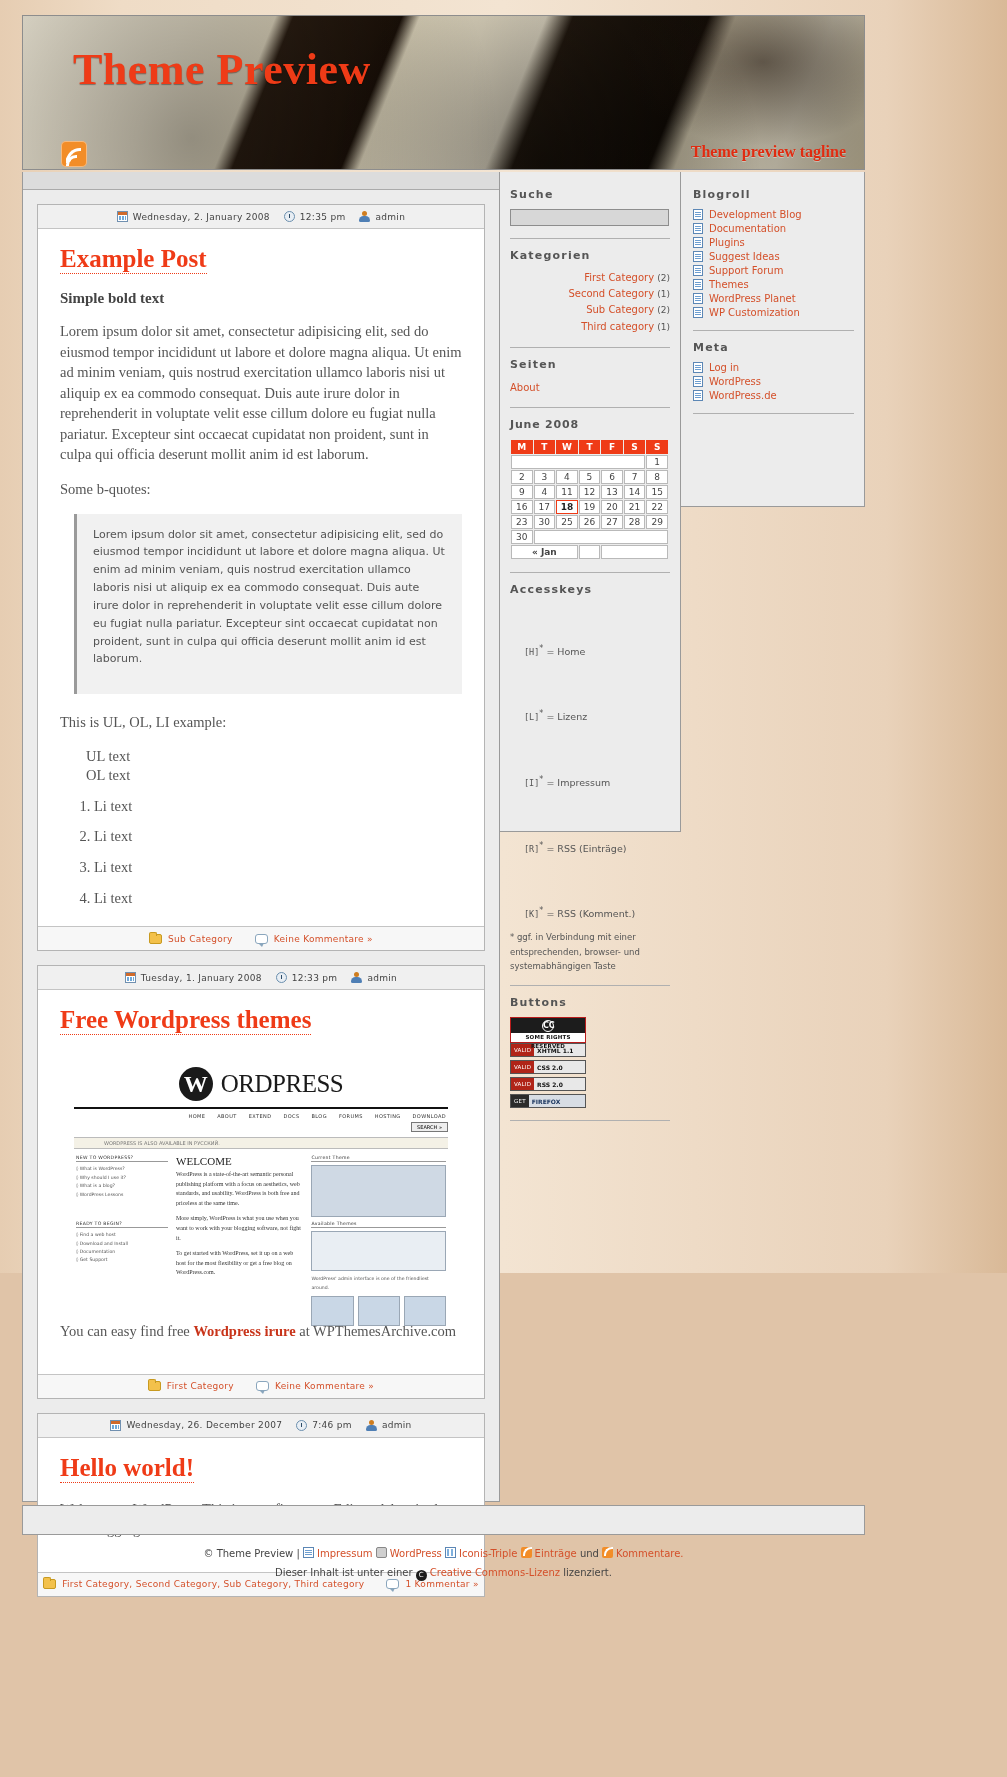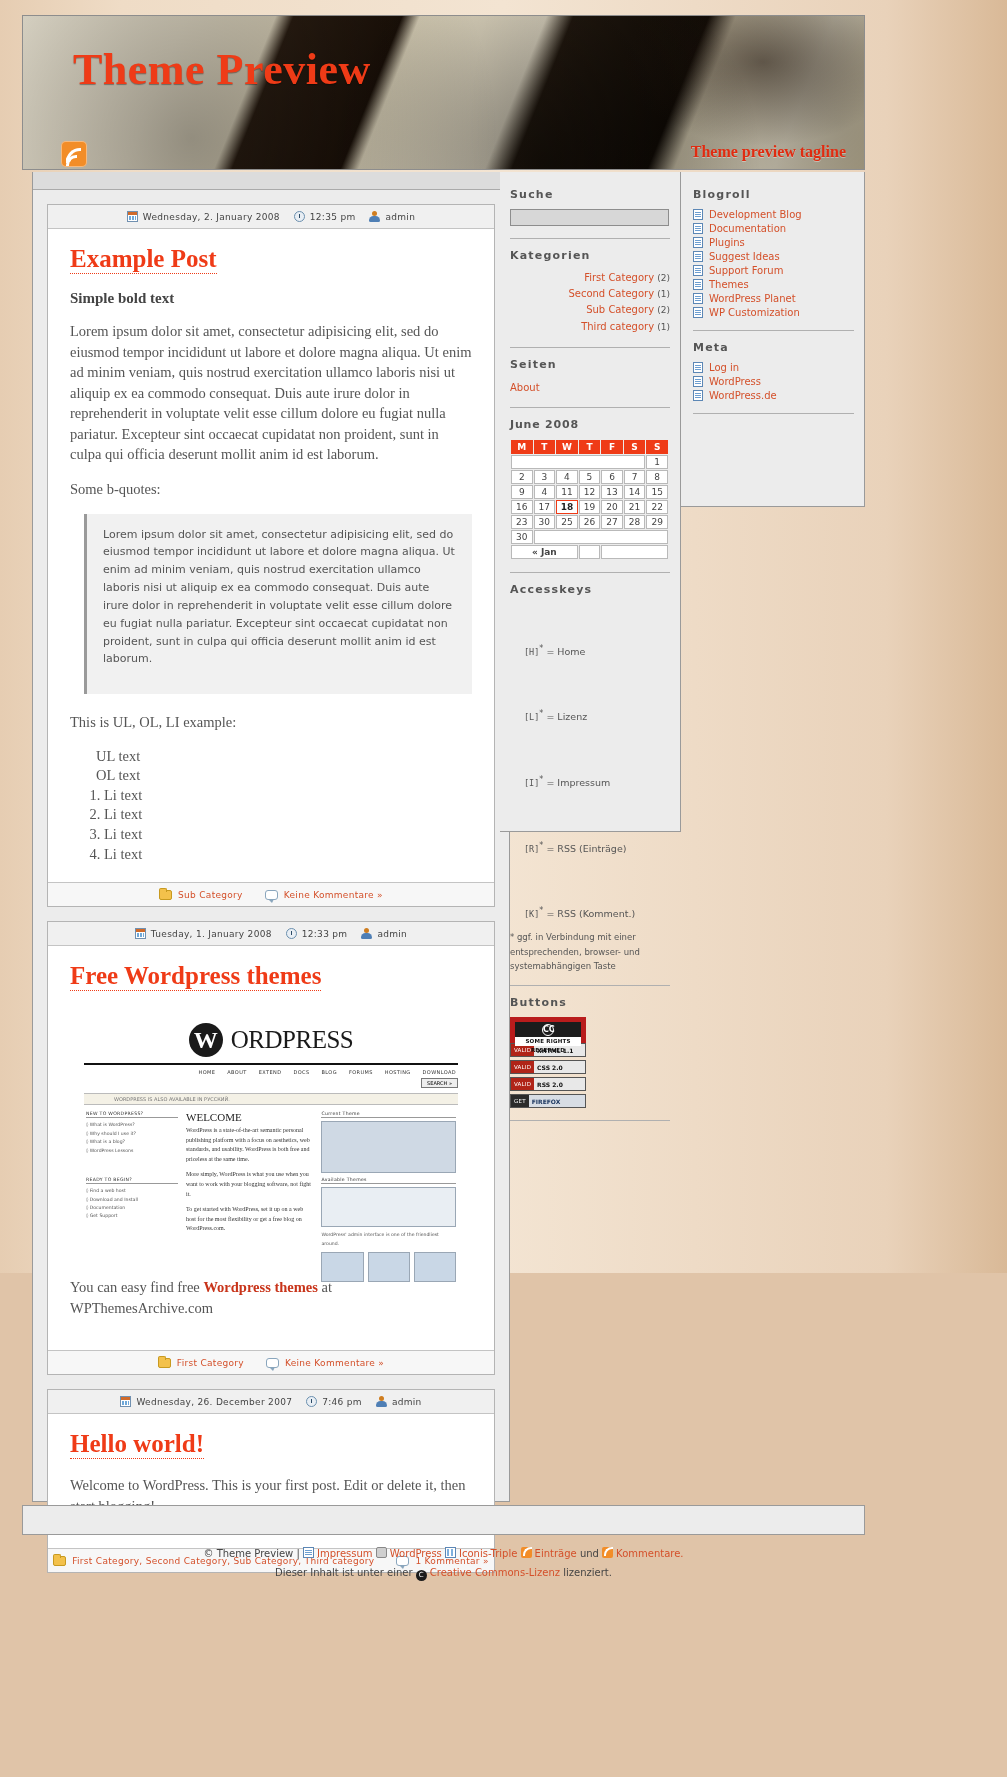--- a/index.html
+++ b/index.html
@@ -38,21 +38,21 @@
     background:#fff; }
   .rss-icon b { position:absolute; left:5px; bottom:4px; width:15px; height:15px; border:3px solid #fff;
     border-right:none; border-bottom:none; border-radius:14px 0 0 0; }
   .rss-icon b:after { content:""; position:absolute; left:-3px; top:4px; width:8px; height:8px;
     border:3px solid #fff; border-right:none; border-bottom:none; border-radius:10px 0 0 0; }
   .tagline { position:absolute; right:18px; bottom:8px; font-family:"Liberation Serif", serif;
     font-weight:bold; font-size:16px; color:#e02b10; text-shadow:0 1px 0 rgba(255,255,255,.35); }
 
   
   .content-band { position:absolute; left:22px; top:172px; width:843px; height:1330px; }
-  .col-main { position:absolute; left:10px; top:0; width:478px; height:1330px;
+  .col-main { position:absolute; left:0; top:0; width:478px; height:1330px;
     background:#ececec; border:1px solid #9a9a9a; border-top:none; }
   .col-side { position:absolute; left:478px; top:0; width:181px; height:660px;
     background:#ececec; border:1px solid #9a9a9a; border-top:none; border-left:none;padding:10px 10px 0 10px;}
   .col-far { position:absolute; left:659px; top:0; width:184px; height:335px;
     background:#ececec; border:1px solid #9a9a9a; border-top:none; border-left:none; padding:10px 10px 0 12px;}
 
   .main-topbar { height:18px; background:#dcdcdc; border-bottom:1px solid #aaa; }
 
   
   .post { margin:14px 14px 0 14px; background:#fff; border:1px solid #b4b4b4; }
@@ -84,21 +84,21 @@
   .post-body p { margin:0 0 14px 0; font-size:14.5px; line-height:1.42; color:#555;
     font-family:"Liberation Serif", serif; }
   blockquote { margin:14px 0 18px 14px; padding:12px 16px; background:#f1f1f1;
     border-left:3px solid #9a9a9a; font-family:"DejaVu Sans", sans-serif; font-size:11px;
     line-height:1.62; color:#555; }
   blockquote p { margin:0; font-family:"DejaVu Sans", sans-serif !important; font-size:11px !important;
     line-height:1.62 !important; }
   .ul-plain { margin:0 0 0 8px; padding:0 0 0 18px; list-style:none; }
   .ul-plain li { font-size:14.5px; color:#555; line-height:1.35; }
   ol.ol-list { margin:0 0 0 8px; padding:0 0 0 26px; }
-  ol.ol-list li { font-size:14.5px; color:#555; line-height:1.35; }
+  ol.ol-list li { font-size:14.5px; color:#555; line-height:1.35;margin-top:11px; }
   .post-foot { border-top:1px solid #c4c4c4; background:#f7f7f7; height:24px;
     display:flex; align-items:center; justify-content:center; gap:22px;
     font-family:"DejaVu Sans", sans-serif; font-size:9px; letter-spacing:.3px; }
   .post-foot a { color:#d4502a; text-decoration:none; }
   .post-foot .mi { gap:6px; }
 
   .wp-shot { width:100%; height:250px; border:none; margin:6px 0 14px 0; position:relative;
     background:#fff; }
   .wp-logo-row { display:flex; align-items:center; justify-content:center; gap:8px; padding-top:10px;}
   .wp-circle { width:34px; height:34px; border-radius:50%; background:#1a1a1a; position:relative; }
@@ -149,21 +149,21 @@
   table.cal td.today { border:1px solid #ef3b17; font-weight:bold; color:#222; }
   .cal-nav td { background:#e4e4e4; border:1px solid #a8a8a8; height:15px; color:#d4502a; font-weight:bold;}
 
   .ak-list { list-style:none; margin:0; padding:0 0 0 14px; }
   .ak-list li { font-family:"DejaVu Sans", sans-serif; font-size:9.5px; color:#555; line-height:1.95;margin-top:45px; }
   .ak-list .key { font-family:"DejaVu Sans Mono", monospace; font-size:8.5px; }
   .ak-list sup { font-size:8px; }
   .ak-note { font-family:"DejaVu Sans", sans-serif; font-size:8.5px; color:#555; line-height:1.7;
     margin-top:6px; }
 
-  .btn-cc { width:76px; height:26px; background:#1d4ed8; border:5px solid #b91c1c; position:relative; margin-bottom:0;}
+  .btn-cc { width:76px; height:26px; background:#1d4ed8; border:1px solid #b91c1c; position:relative; margin-bottom:0;}
   .btn-cc .cc-top { height:15px; background:#1c1c1c; display:flex; align-items:center; justify-content:center;}
   .btn-cc .cc-top b { width:12px; height:12px; border-radius:50%; border:1.5px solid #fff; color:#fff;
     font-size:8px; text-align:center; line-height:10px; font-family:"DejaVu Sans",sans-serif;}
   .btn-cc .cc-bot { height:9px; background:#fff; color:#111; font-family:"DejaVu Sans",sans-serif;
     font-size:5.5px; text-align:center; letter-spacing:.2px; line-height:9px; font-weight:bold;}
   .vbtn { width:76px; height:14px; display:flex; margin-bottom:3px; border:1px solid #555; }
   .vbtn .l { background:#b02418; color:#fff; font-family:"DejaVu Sans",sans-serif; font-size:5.5px;
     display:flex; align-items:center; padding:0 3px; letter-spacing:.2px;}
   .vbtn .r { background:#e8e8e8; color:#111; font-family:"DejaVu Sans",sans-serif; font-size:6px;
     flex:1; display:flex; align-items:center; padding:0 3px; font-weight:bold;}
@@ -338,21 +338,21 @@
                 <div class="wp-thumb-row" style="margin-top:4px">
                   <div></div>
                   <div></div>
                   <div></div>
                 </div>
               </div>
             </div>
           </div>
 
           <p>
-            <span>You can easy find free </span><b style="color:#c8341a"><span>Wordpress themes</span></b><span> at WPThemesArchive.com</span>
+            <span>You can easy find free </span><b style="color:#c8341a"><span>Wordpress irure</span></b><span> at WPThemesArchive.com</span>
           </p>
         </div>
         <div class="post-foot">
           <span class="mi">
             <span class="ico ico-folder"></span>
             <a href="#">First Category</a>
           </span>
           <span class="mi">
             <span class="ico ico-bubble"></span>
             <a href="#">Keine Kommentare »</a>

